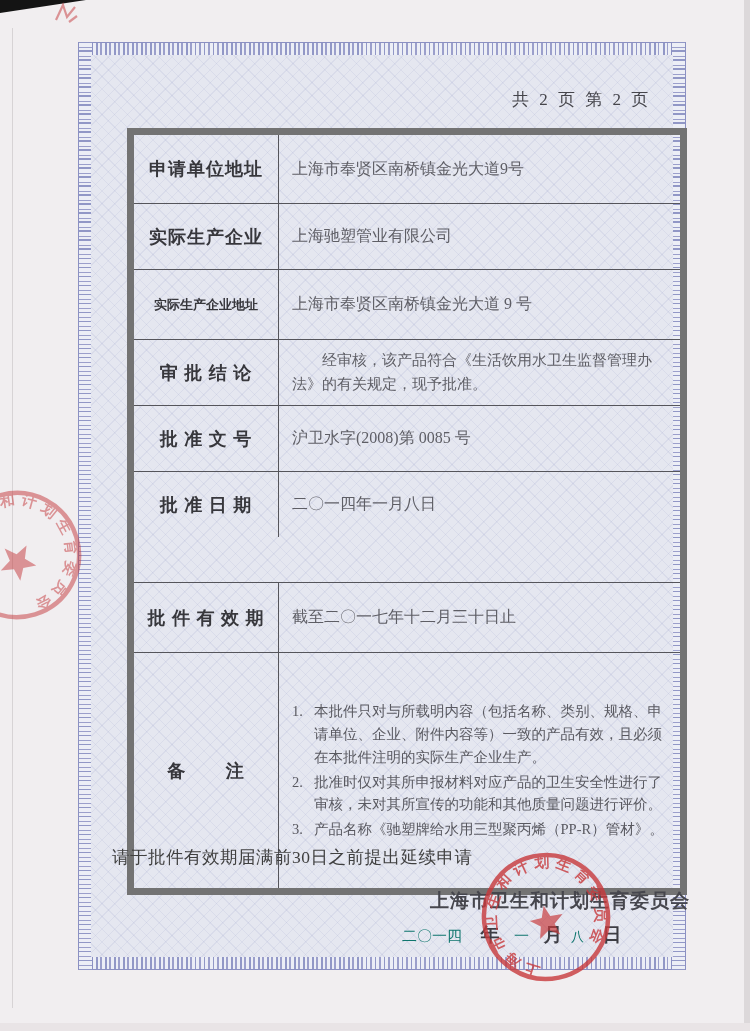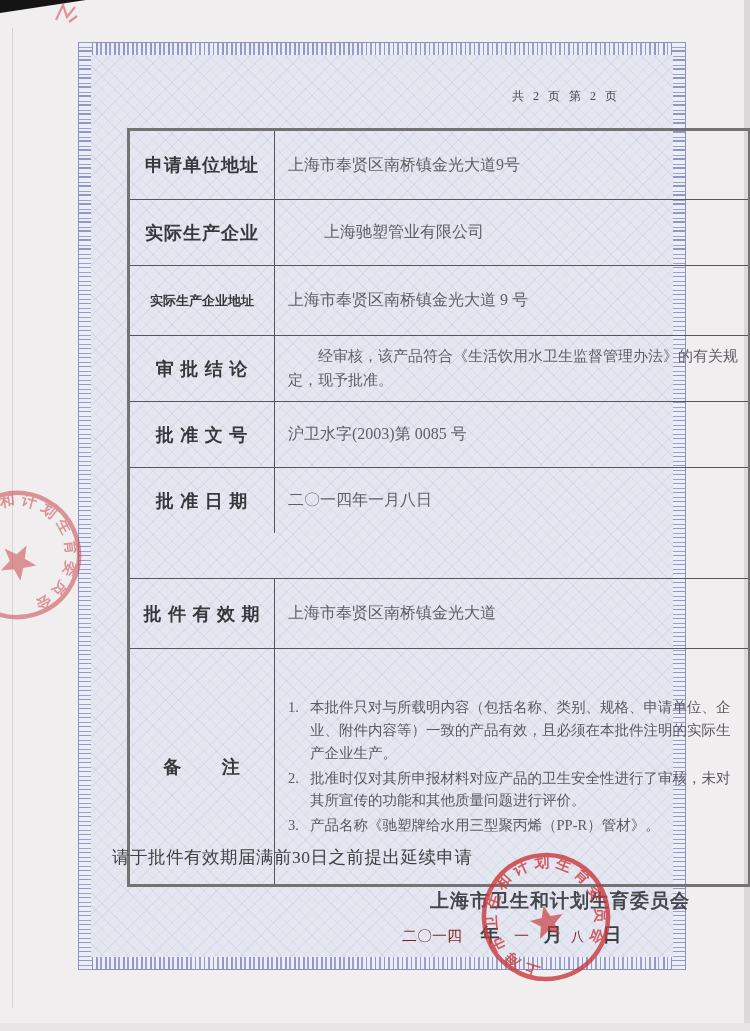--- a/index.html
+++ b/index.html
@@ -49,26 +49,26 @@
   .inner{
     position:absolute;left:13px;top:13px;width:582px;height:902px;
     background-color:#e5e7f0;
     background-image:
       repeating-linear-gradient(45deg,rgba(146,153,198,.14) 0 1px,rgba(0,0,0,0) 1px 9px),
       repeating-linear-gradient(-45deg,rgba(146,153,198,.14) 0 1px,rgba(0,0,0,0) 1px 9px);
   }
   
   .page-indicator{
     position:absolute;left:512px;top:88px;
-    font-size:12px;letter-spacing:3px;color:#45454b;
+    font-size:17px;letter-spacing:3px;color:#45454b;
   }
   
   .doc-table{
-    position:absolute;left:127px;top:128px;width:624px;
-    border:3px solid #737373;box-sizing:border-box;font-family:Liberation Serif, serif;
+    position:absolute;left:127px;top:128px;width:560px;
+    border:7px solid #737373;box-sizing:border-box;font-family:Liberation Serif, serif;
   }
   .row{display:flex;border-top:1px solid #55555b;box-sizing:border-box;}
   .row:first-child{border-top:none;}
   .label-cell{
     width:145px;flex:0 0 145px;box-sizing:border-box;
     border-right:1px solid #55555b;
     display:flex;align-items:center;justify-content:center;
     font-weight:bold;font-size:18px;color:#37373c;letter-spacing:1px;
     text-align:center;padding:0 4px;
   }
@@ -90,21 +90,21 @@
     position:absolute;left:112px;top:845px;
     font-size:17.5px;color:#404040;letter-spacing:.5px;
   }
   .issuer{
     position:absolute;left:430px;top:888px;
     font-size:19px;font-weight:bold;color:#46464d;letter-spacing:1px;
   }
   .date-line{
     position:absolute;left:402px;top:922px;font-size:18px;color:#3d3d44;
   }
-  .date-line .filled{color:#7f1d1d;font-size:15px;font-weight:normal;}
+  .date-line .filled{color:#0f766e;font-size:15px;font-weight:normal;}
   .date-line .printed{font-weight:bold;font-size:19px;}
   .date-line .sp1{margin:0 10px 0 14px;}
   .date-line .sp2{margin:0 4px 0 10px;}
   .date-line .small{font-size:13px;}
   .date-line .sp3{margin-left:14px;}
   
   .seal{position:absolute;pointer-events:none;}
   .seal-left{left:-51px;top:485px;}
   .seal-bottom{left:478px;top:849px;}
   .seal-mark{left:53px;top:2px;}
@@ -127,45 +127,45 @@
     <div class="inner"></div>
   </div>
 
   <div class="page-indicator">共 2 页  第 2 页</div>
 
   <div class="doc-table">
     <div class="row" style="height:68px;">
       <div class="label-cell">申请单位地址</div>
       <div class="value-cell">上海市奉贤区南桥镇金光大道9号</div>
     </div>
-    <div class="row" style="height:66px;gap:36px;">
+    <div class="row" style="height:66px;">
       <div class="label-cell">实际生产企业</div>
       <div class="value-cell">上海驰塑管业有限公司</div>
     </div>
     <div class="row" style="height:70px;">
       <div class="label-cell label-small">实际生产企业地址</div>
       <div class="value-cell">上海市奉贤区南桥镇金光大道 9 号</div>
     </div>
     <div class="row" style="height:66px;">
       <div class="label-cell">审 批 结 论</div>
       <div class="value-cell block">
         <div class="conclusion">经审核，该产品符合《生活饮用水卫生监督管理办法》的有关规定，现予批准。</div>
       </div>
     </div>
     <div class="row" style="height:66px;">
       <div class="label-cell">批 准 文 号</div>
-      <div class="value-cell">沪卫水字(2003)第 0085 号</div>
+      <div class="value-cell">沪卫水字(2008)第 0085 号</div>
     </div>
     <div class="row" style="height:66px;">
       <div class="label-cell">批 准 日 期</div>
       <div class="value-cell">二〇一四年一月八日</div>
     </div>
     <div class="row" style="height:70px;margin-top:45px;">
       <div class="label-cell">批 件 有 效 期</div>
-      <div class="value-cell">上海市奉贤区南桥镇金光大道</div>
+      <div class="value-cell">截至二〇一七年十二月三十日止</div>
     </div>
     <div class="row" style="height:236px;">
       <div class="label-cell label-wide">备 注</div>
       <div class="value-cell block">
         <div class="remarks">
           <div class="remark">
             <span class="num">1.</span>
             <span class="txt">本批件只对与所载明内容（包括名称、类别、规格、申请单位、企业、附件内容等）一致的产品有效，且必须在本批件注明的实际生产企业生产。</span>
           </div>
           <div class="remark">

